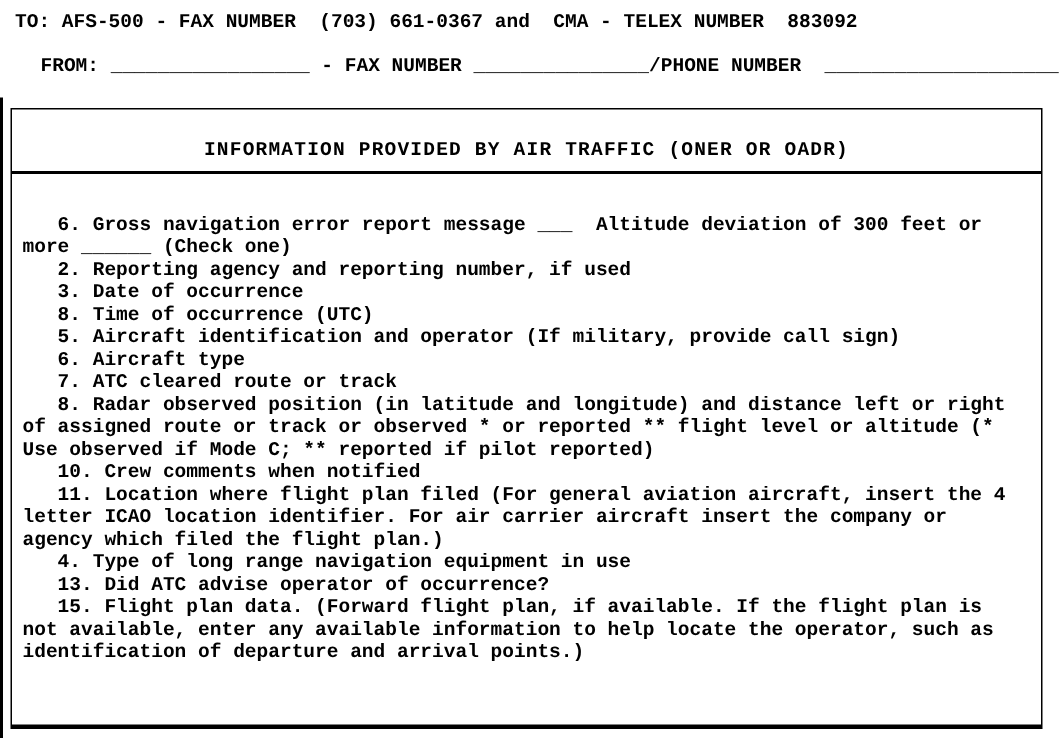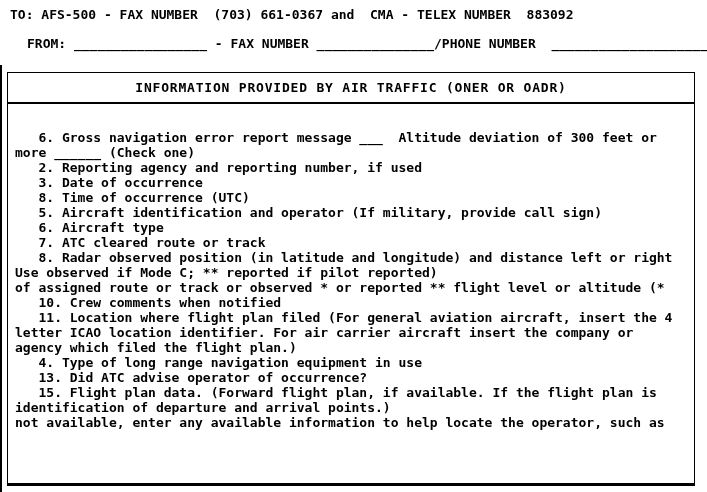--- a/index.html
+++ b/index.html
@@ -1,15 +1,15 @@
 <!DOCTYPE html>
 <html><head>
 <meta charset="utf-8">
 <style>
-  * { margin: 0; padding: 0; box-sizing: border-box; }
+  * { margin: 0; padding: 0; box-sizing: border-box; font-family: Liberation Mono, monospace; }
   html, body { background: #ffffff; }
   body {
     position: relative;
     width: 707px;
     height: 492px;
     overflow: hidden;
     font-family: "DejaVu Sans Mono", "Liberation Mono", monospace;
     font-weight: bold;
     color: #000000;
   }
@@ -45,20 +45,21 @@
     border: 1px solid #000000;
     border-bottom: 3px solid #000000;
     background: #ffffff;
   }
   .box-title-bar {
     height: 31px;
     border-bottom: 2px solid #000000;
     display: flex;
     align-items: center;
     justify-content: center;
+    margin-top: 12px;
   }
   .box-title {
     font-size: 13px;
     line-height: 15px;
     letter-spacing: 0.8px;
     white-space: pre;
   }
   .box-body {
     padding: 26px 4px 0 7px;
   }
@@ -85,25 +86,25 @@
   <div class="box-body">
       <div class="body-line">   6. Gross navigation error report message ___  Altitude deviation of 300 feet or</div>
       <div class="body-line">more ______ (Check one)</div>
       <div class="body-line">   2. Reporting agency and reporting number, if used</div>
       <div class="body-line">   3. Date of occurrence</div>
       <div class="body-line">   8. Time of occurrence (UTC)</div>
       <div class="body-line">   5. Aircraft identification and operator (If military, provide call sign)</div>
       <div class="body-line">   6. Aircraft type</div>
       <div class="body-line">   7. ATC cleared route or track</div>
       <div class="body-line">   8. Radar observed position (in latitude and longitude) and distance left or right</div>
+      <div class="body-line">of assigned route or track or observed * or reported ** flight level or altitude (*</div>
       <div class="body-line">Use observed if Mode C; ** reported if pilot reported)</div>
-      <div class="body-line">of assigned route or track or observed * or reported ** flight level or altitude (*</div>
       <div class="body-line">   10. Crew comments when notified</div>
       <div class="body-line">   11. Location where flight plan filed (For general aviation aircraft, insert the 4</div>
       <div class="body-line">letter ICAO location identifier. For air carrier aircraft insert the company or</div>
       <div class="body-line">agency which filed the flight plan.)</div>
       <div class="body-line">   4. Type of long range navigation equipment in use</div>
       <div class="body-line">   13. Did ATC advise operator of occurrence?</div>
       <div class="body-line">   15. Flight plan data. (Forward flight plan, if available. If the flight plan is</div>
+      <div class="body-line">not available, enter any available information to help locate the operator, such as</div>
       <div class="body-line">identification of departure and arrival points.)</div>
-      <div class="body-line">not available, enter any available information to help locate the operator, such as</div>
     </div>
 </div>
 
 </body></html>

